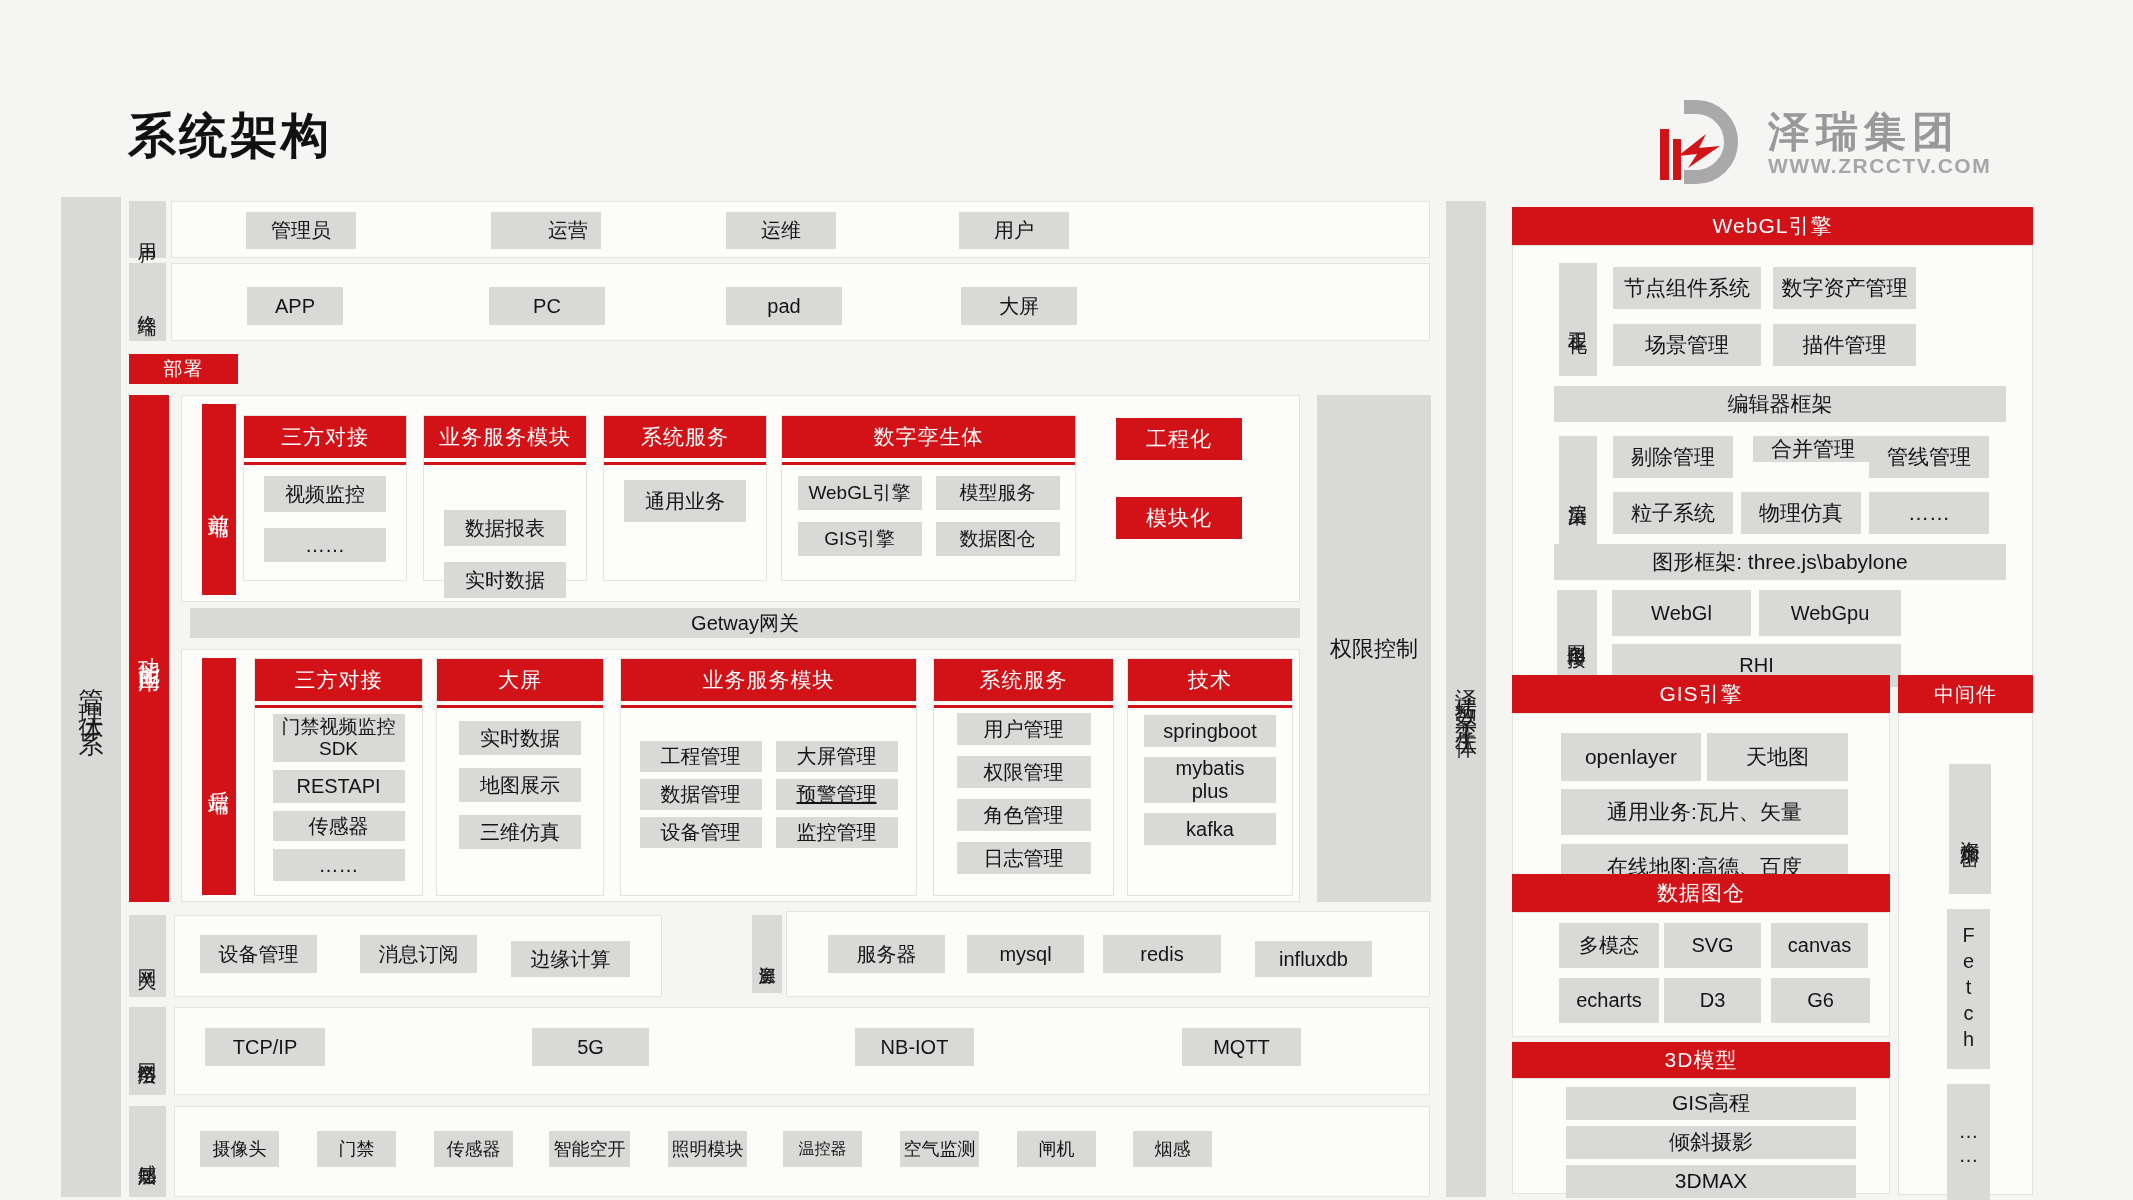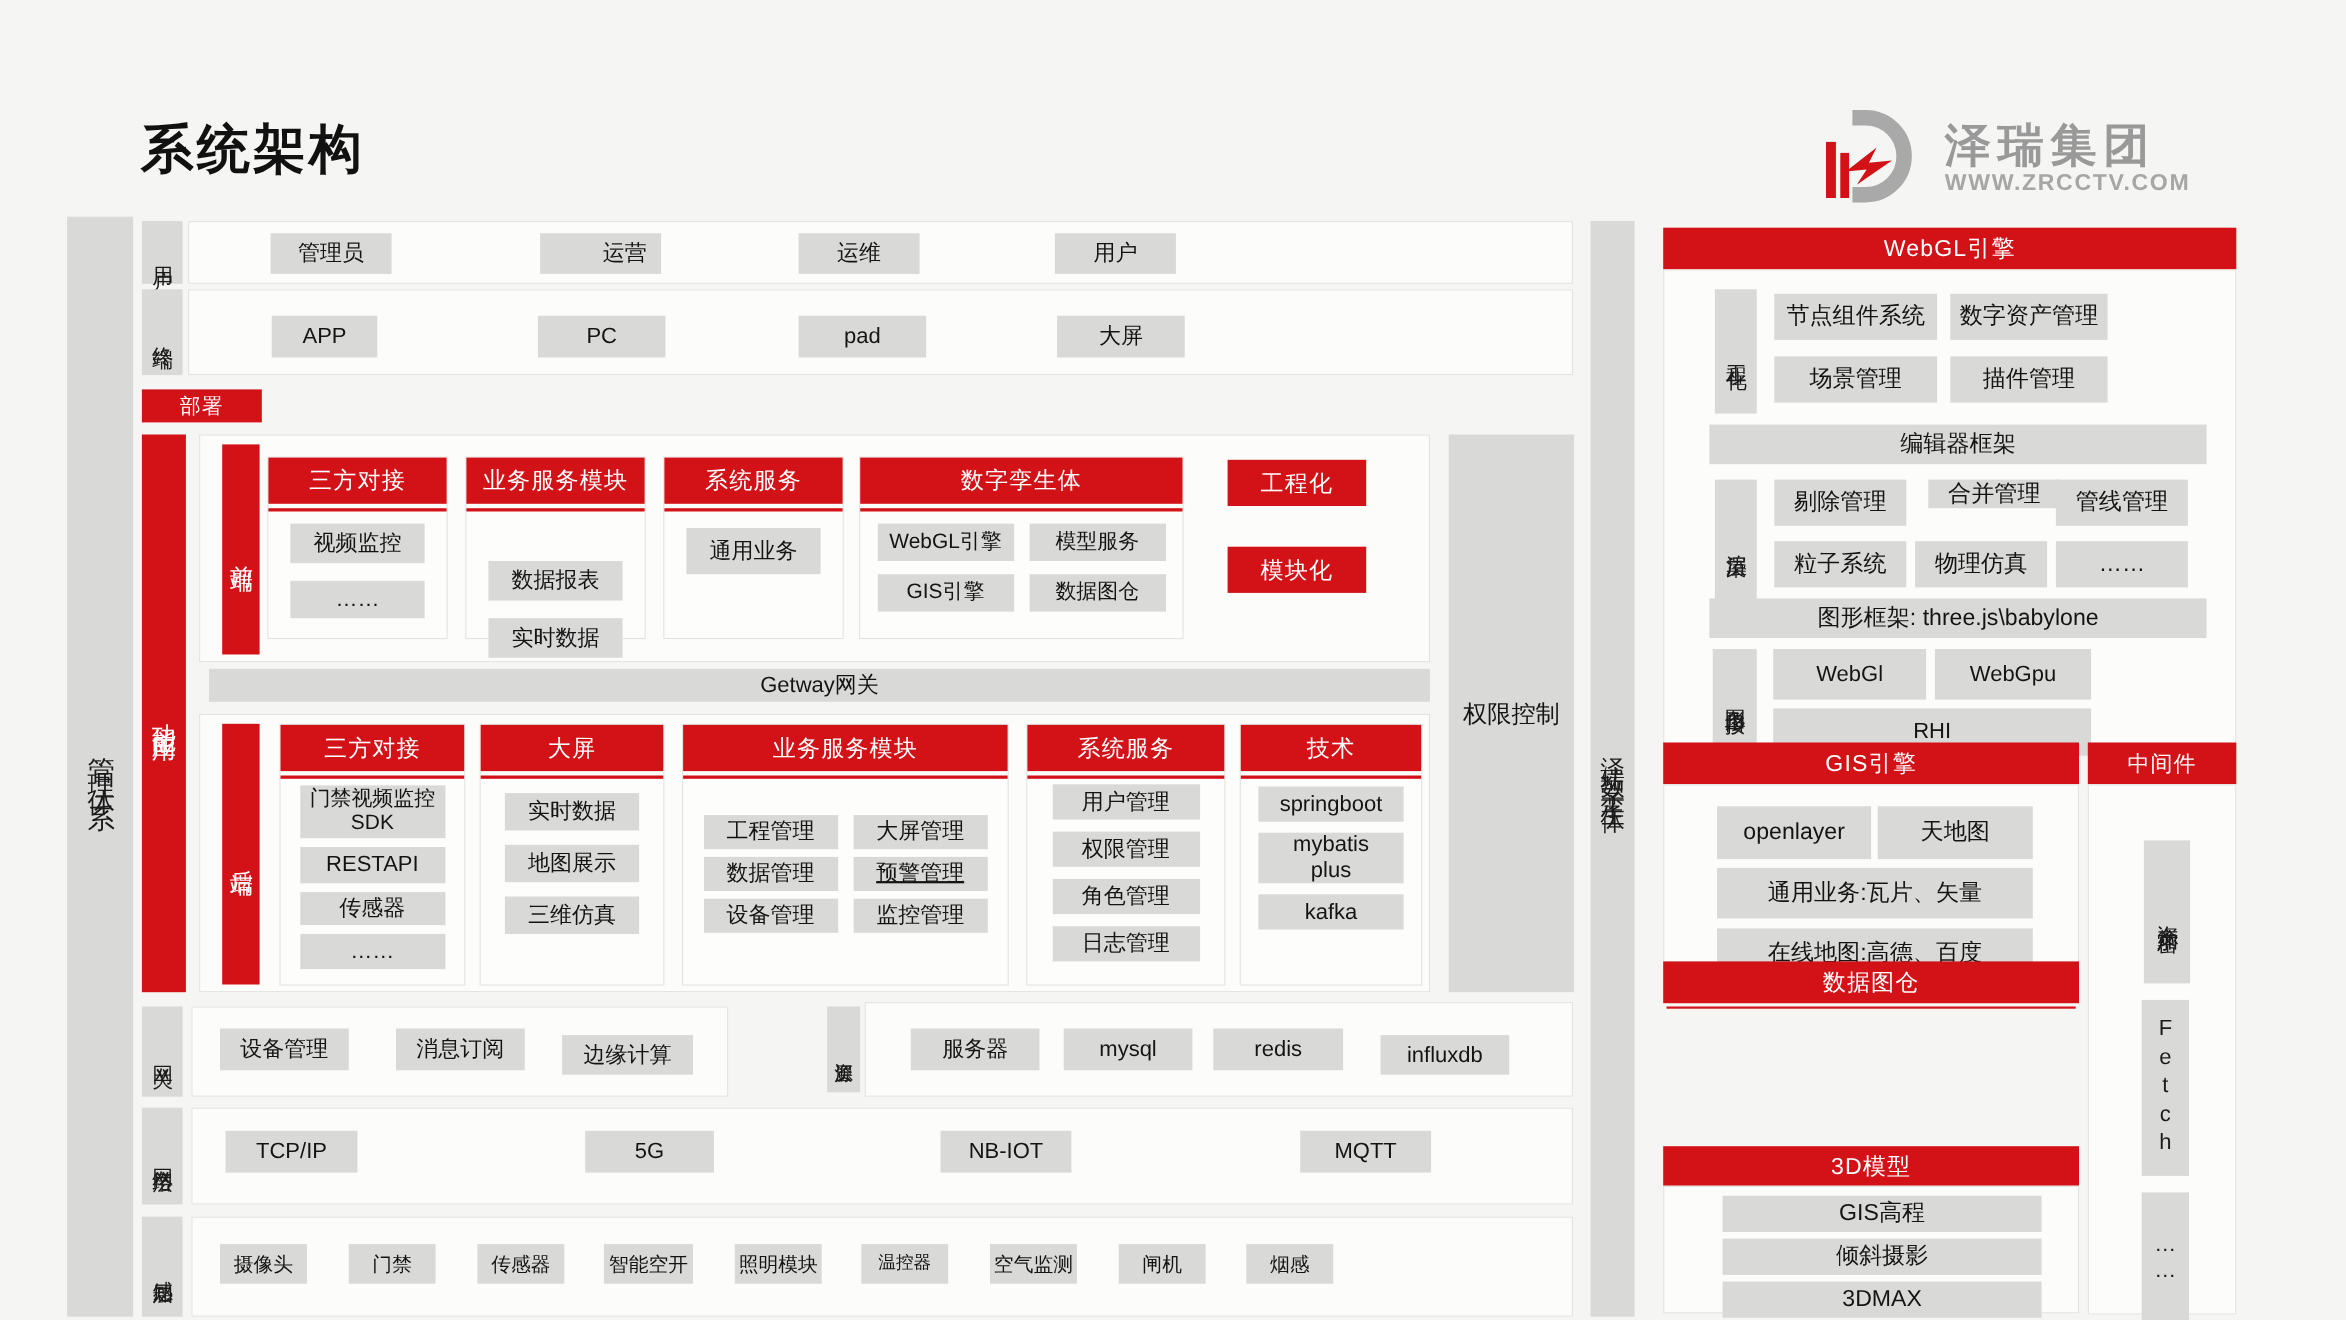--- a/index.html
+++ b/index.html
@@ -255,20 +255,28 @@
   </div>
 
   <div class="rhead" style="left:1898px;top:675px;width:135px;height:38px;font-size:20px;">中间件</div>
   <div class="panel" style="left:1898px;top:713px;width:135px;height:482px;">
     <div class="vl" style="left:50px;top:50px;width:42px;height:130px;font-size:20px;">资产加密</div>
     <div class="vl" style="left:48px;top:195px;width:43px;height:160px;font-size:20px;letter-spacing:4px;">Fetch</div>
     <div class="vl" style="left:48px;top:370px;width:43px;height:120px;font-size:20px;">……</div>
   </div>
 
   <div class="rhead" style="left:1512px;top:874px;width:378px;height:38px;">数据图仓</div>
+  <div class="panel" style="left:1512px;top:912px;width:378px;height:125px;">
+    <div class="it" style="left:46px;top:10px;width:100px;height:45px;">多模态</div>
+    <div class="it" style="left:151px;top:10px;width:97px;height:45px;">SVG</div>
+    <div class="it" style="left:258px;top:10px;width:97px;height:45px;">canvas</div>
+    <div class="it" style="left:46px;top:65px;width:100px;height:45px;">echarts</div>
+    <div class="it" style="left:151px;top:65px;width:97px;height:45px;">D3</div>
+    <div class="it" style="left:258px;top:65px;width:99px;height:45px;">G6</div>
+  </div>
 
   <div class="rhead" style="left:1512px;top:1042px;width:378px;height:36px;">3D模型</div>
   <div class="panel" style="left:1512px;top:1078px;width:378px;height:116px;">
     <div class="it" style="left:53px;top:8px;width:290px;height:33px;font-size:21px;">GIS高程</div>
     <div class="it" style="left:53px;top:47px;width:290px;height:33px;font-size:21px;">倾斜摄影</div>
     <div class="it" style="left:53px;top:86px;width:290px;height:33px;font-size:21px;">3DMAX</div>
   </div>
 
 </div>
 

